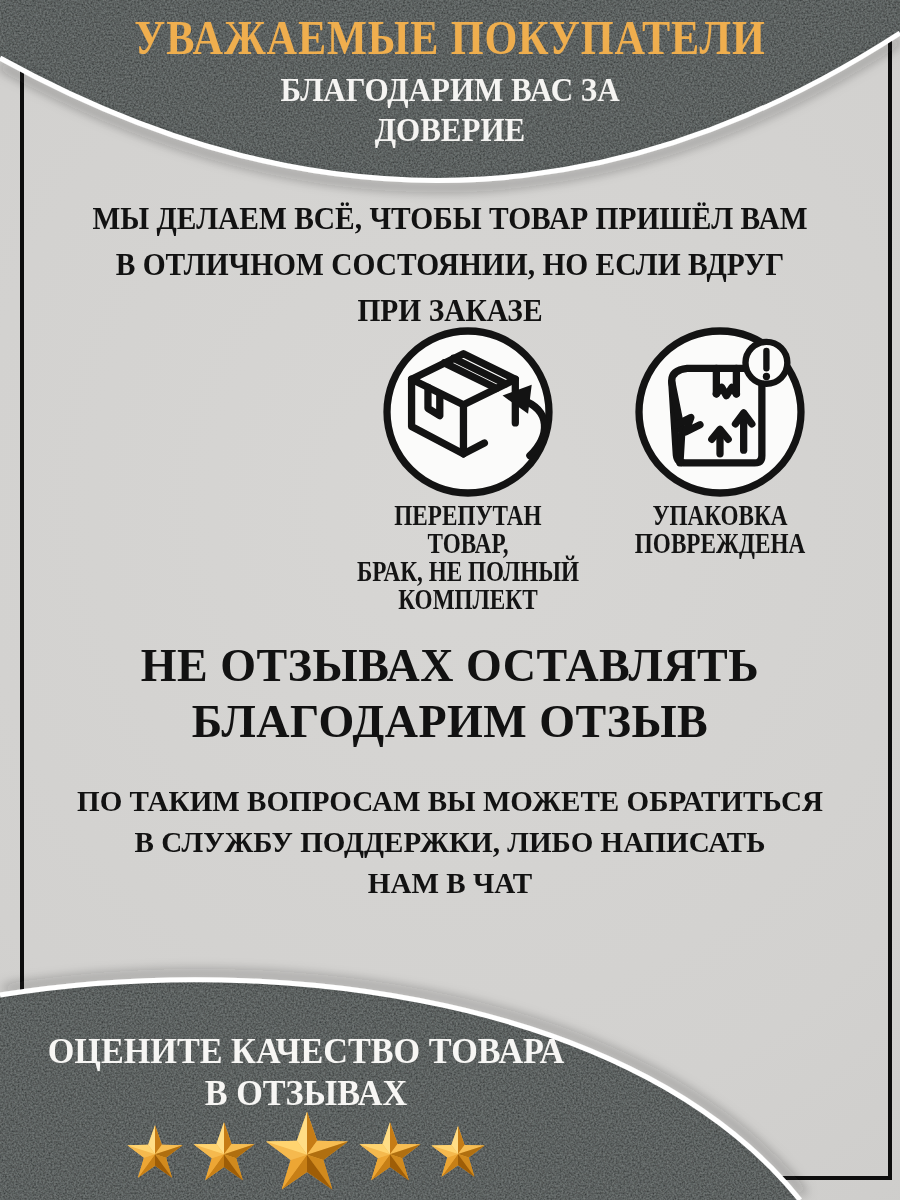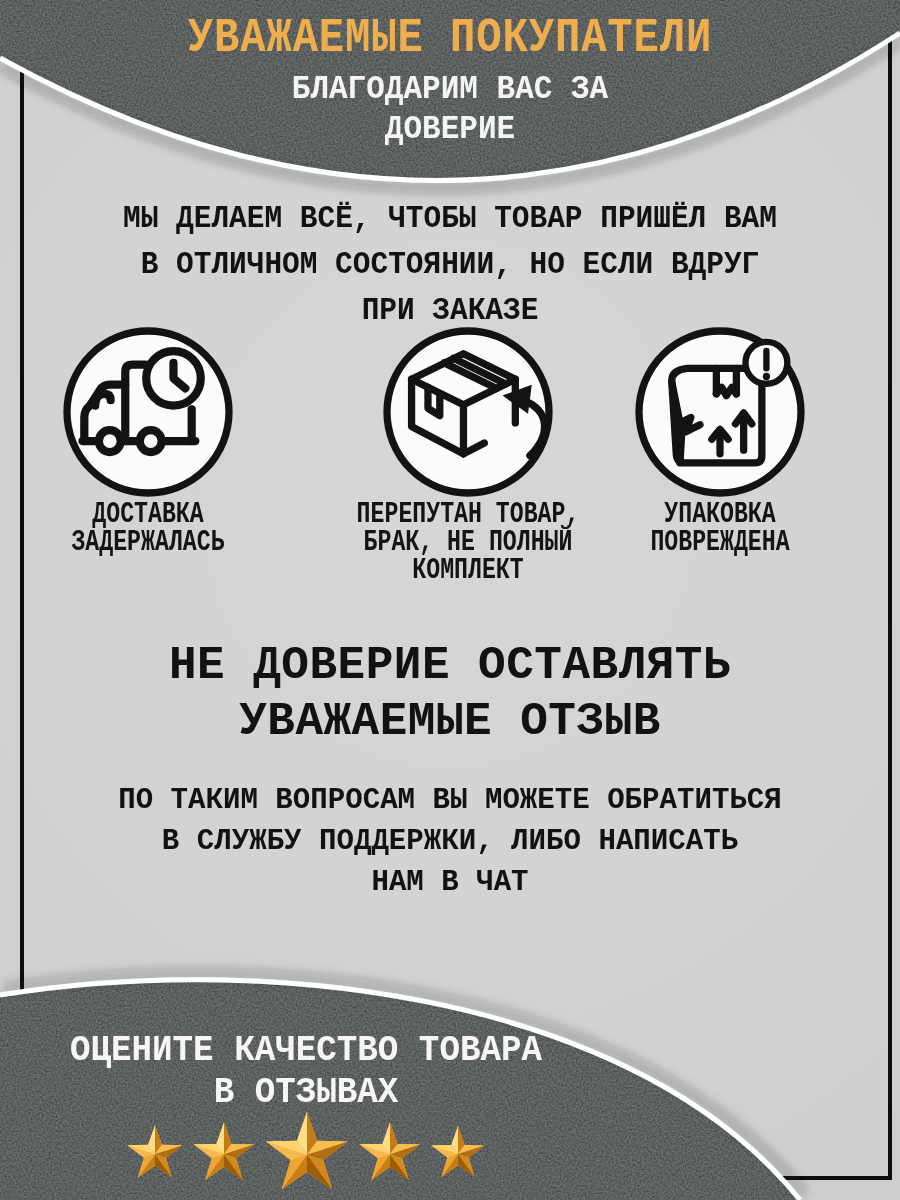--- a/index.html
+++ b/index.html
@@ -2,21 +2,21 @@
 <html><head>
 <meta charset="utf-8">
 <style>
   html,body{margin:0;padding:0;background:#888;}
   .page{
     position:relative;
     width:900px;height:1200px;
     margin:0 auto;
     overflow:hidden;
     background:radial-gradient(120% 95% at 50% 42%, #d7d6d4 0%, #d2d1cf 55%, #cac9c7 100%);
-    font-family:Liberation Mono, monospace;
+    font-family:Liberation Serif, serif;
     -webkit-font-smoothing:antialiased;
   }
   .frame{
     position:absolute;left:20px;top:0px;width:872px;height:1180px;
     border:4px solid #0d0d0d;box-sizing:border-box;z-index:1;
   }
   svg.deco{position:absolute;left:0;top:0;z-index:2;}
   .txt{position:absolute;left:0;width:900px;text-align:center;font-weight:700;color:#121212;z-index:3;}
   .banner-title{top:12px;font-size:48px;line-height:52px;color:#efae4e;transform:scaleX(0.88);transform-origin:50% 50%;letter-spacing:1px;}
   .banner-sub{top:70px;font-size:33px;line-height:40px;color:#f5f4f2;transform:scaleX(0.94);transform-origin:50% 50%;}
@@ -87,40 +87,20 @@
     <div>БЛАГОДАРИМ ВАС ЗА</div>
     <div>ДОВЕРИЕ</div>
   </div>
 
   <div class="txt intro">
     <div>МЫ ДЕЛАЕМ ВСЁ, ЧТОБЫ ТОВАР ПРИШЁЛ ВАМ</div>
     <div>В ОТЛИЧНОМ СОСТОЯНИИ, НО ЕСЛИ ВДРУГ</div>
     <div>ПРИ ЗАКАЗЕ</div>
   </div>
 
-  <div class="issue" style="left:8px">
-    <svg class="badge" width="182" height="182" viewBox="0 0 200 200">
-      <circle cx="100" cy="100" r="89" fill="#fbfbfa" stroke="#131313" stroke-width="8"></circle>
-      <g class="ico-stroke" stroke-width="9">
-        <path d="M28,132 H152"></path>
-        <path d="M30,132 V106 Q30,98 36,93 L47,76 Q51,70 58,70 H75"></path>
-        <path d="M42,93 Q42,80 52,80 Q59,80 59,87"></path>
-        <path d="M75,132 V56 Q75,48 83,48 H97"></path>
-        <path d="M148,97 V132"></path>
-        <circle cx="58" cy="132" r="12" fill="#fbfbfa"></circle>
-        <circle cx="103" cy="132" r="12" fill="#fbfbfa"></circle>
-        <circle cx="128" cy="63" r="30" fill="#fbfbfa"></circle>
-        <path d="M128,46 V63 L141,74"></path>
-      </g>
-    </svg>
-    <div class="issue-label">
-      <div>ДОСТАВКА</div>
-      <div>ЗАДЕРЖАЛАСЬ</div>
-    </div>
-  </div>
 
   <div class="issue" style="left:328px">
     <svg class="badge" width="182" height="182" viewBox="0 0 200 200">
       <circle cx="100" cy="100" r="89" fill="#fbfbfa" stroke="#131313" stroke-width="8"></circle>
       <g class="ico-stroke" stroke-width="8">
         <path d="M95,36 L152,64 L95,92 L38,64 Z"></path>
         <path d="M38,64 V116 L95,146 V92"></path>
         <path d="M152,64 V112"></path>
         <path d="M95,146 L118,134"></path>
         <path d="M74,46 L131,74"></path>
@@ -156,22 +136,22 @@
       <path d="M151,33 V52" stroke="#131313" stroke-width="7" stroke-linecap="round" fill="none"></path>
       <circle cx="151" cy="61" r="4" fill="#131313"></circle>
     </svg>
     <div class="issue-label">
       <div>УПАКОВКА</div>
       <div>ПОВРЕЖДЕНА</div>
     </div>
   </div>
 
   <div class="txt headline">
-    <div>НЕ ДОВЕРИЕ ОСТАВЛЯТЬ</div>
-    <div>УВАЖАЕМЫЕ ОТЗЫВ</div>
+    <div>НЕ ОТЗЫВАХ ОСТАВЛЯТЬ</div>
+    <div>БЛАГОДАРИМ ОТЗЫВ</div>
   </div>
 
   <div class="txt support">
     <div>ПО ТАКИМ ВОПРОСАМ ВЫ МОЖЕТЕ ОБРАТИТЬСЯ</div>
     <div>В СЛУЖБУ ПОДДЕРЖКИ, ЛИБО НАПИСАТЬ</div>
     <div>НАМ В ЧАТ</div>
   </div>
 
   <div class="bottom-text">
     <div>ОЦЕНИТЕ КАЧЕСТВО ТОВАРА</div>

